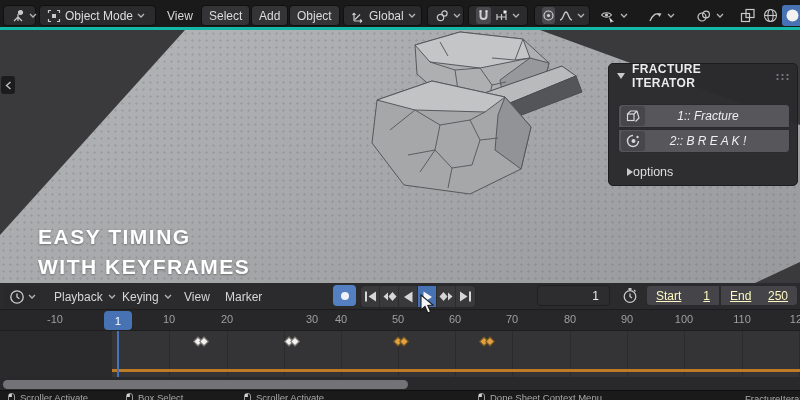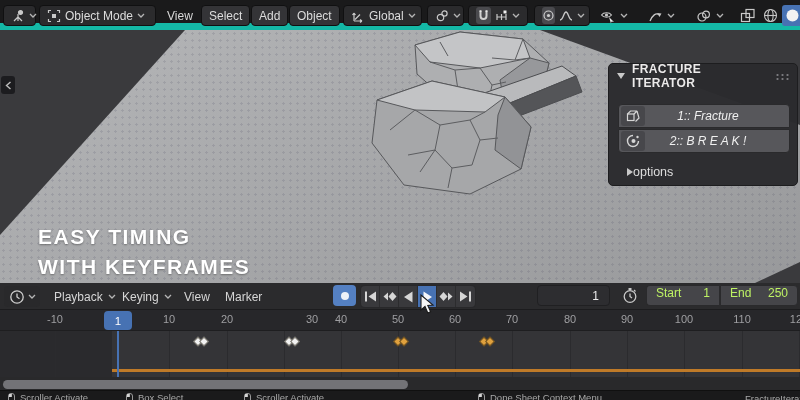--- a/index.html
+++ b/index.html
@@ -3,21 +3,21 @@
 <meta charset="utf-8">
 <style>
   * { margin:0; padding:0; box-sizing:border-box; }
   html,body { width:800px; height:400px; overflow:hidden; background:#161617;
     font-family:"Liberation Sans", sans-serif; }
   #screen { position:relative; width:800px; height:400px; background:#161617; }
   .abs { position:absolute; }
 
   
   #topbar { position:absolute; left:0; top:0; width:800px; height:30px; background:#1a1a1b;
-    border-bottom:7px solid #14b8a6; }
+    border-bottom:3px solid #14b8a6; }
   .tb-btn { position:absolute; top:5px; height:21px; display:flex; align-items:center; gap:4px;
     padding:0 7px; background:#343437; border:1px solid #101011; border-radius:4px;
     color:#dcdcdc; font-size:12px; }
   .tb-drop { background:#2b2b2d; }
   .tb-flat { position:absolute; top:5px; height:21px; display:flex; align-items:center;
     padding:0 6px; color:#d8d8d8; font-size:12px; }
   .chev { width:8px; height:5px; flex:0 0 auto; }
   .iconwell { background:#4a4a4e; border-radius:3px; height:17px; width:19px;
     display:flex; align-items:center; justify-content:center; }
   svg { display:block; }
@@ -76,22 +76,22 @@
   #record-btn { position:absolute; left:333px; top:285px; width:23px; height:21px;
     background:#5480c2; border-radius:4px; display:flex; align-items:center; justify-content:center; }
   #transport { position:absolute; left:360px; top:285px; display:flex;
     border:1px solid #28282a; border-radius:4px; }
   #frame-field { position:absolute; left:537px; top:285px; width:73px; height:21px;
     background:#2d2d30; border:1px solid #202022; border-radius:4px; color:#ececec;
     font-size:12px; display:flex; align-items:center; justify-content:flex-end; padding:0 10px; }
   #stopwatch-btn { position:absolute; left:618px; top:285px; width:24px; height:21px;
     display:flex; align-items:center; justify-content:center; }
   .range-field { position:absolute; top:285px; height:21px; background:#454549;
-    border:1px solid #2a2a2c; color:#bef264; font-size:12px; display:flex;
-    align-items:flex-start; justify-content:space-between; padding:0 9px; }
+    border:1px solid #2a2a2c; color:#fef9c3; font-size:12px; display:flex;
+    align-items:center; justify-content:space-between; padding:0 9px;text-decoration:underline; }
   #start-field { left:646px; width:73px; border-radius:4px 0 0 4px; border-right:none; }
   #end-field { left:720px; width:78px; border-radius:0 4px 4px 0; }
 
   
   #ruler { position:absolute; left:0; top:310px; width:800px; height:21px; background:#27272a;
     border-bottom:1px solid #1e1e20; overflow:hidden; }
   .tick { position:absolute; top:3px; transform:translateX(-50%); color:#9f9fa2;
     font-size:11px; }
   #cur-frame-badge { position:absolute; top:1px; transform:translateX(-50%); width:28px;
     height:19px; background:#4772b3; border-radius:4px; color:#fff; font-size:11.5px;

